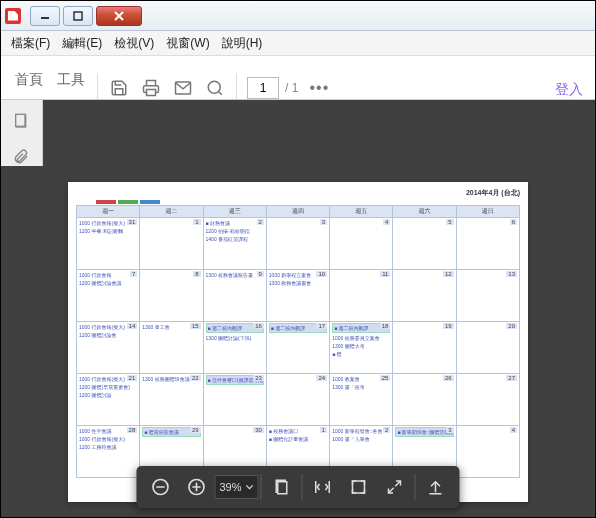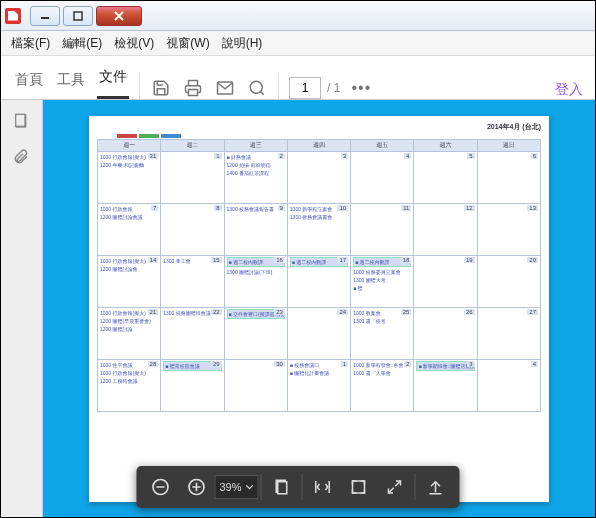--- a/index.html
+++ b/index.html
@@ -21,21 +21,21 @@
 .tool-tab { font-size: 14px; color: #666; cursor: default; padding: 10px 2px; }
 .tool-tab.active { color: #222; border-bottom: 3px solid #333; font-weight: 500; }
 .tool-sep { width: 1px; height: 26px; background: #ddd; }
 .tool-icon { width: 22px; height: 22px; display: flex; align-items: center; justify-content: center; color: #777; cursor: default; }
 .page-box { display: flex; align-items: center; gap: 6px; }
 .page-input { width: 32px; height: 22px; border: 1px solid #bbb; text-align: center; font-size: 12px; }
 .page-total { font-size: 12px; color: #888; }
 .spacer { flex: 1; }
 .login { font-size: 14px; color: #8b5cf6; cursor: default; }
 
-.workarea { display: flex; height: calc(100% - 30px - 24px - 44px); background: #0ea5e9; position: relative; }
+.workarea { display: flex; height: calc(100% - 30px - 24px - 44px); background: #404040; position: relative; flex-direction: column; }
 .sidebar { width: 42px; background: #eee; border-right: 1px solid #ccc; display: flex; flex-direction: column; align-items: center; padding-top: 12px; gap: 18px; }
 .side-icon { width: 18px; height: 18px; color: #888; cursor: default; }
 
 .doc-view { flex: 1; overflow: auto; position: relative; display: flex; justify-content: center; padding: 16px 24px; }
 .doc-view::-webkit-scrollbar { width: 16px; }
 .doc-view::-webkit-scrollbar-track { background: #e9e9e9; border-left: 1px solid #ccc; }
 .doc-view::-webkit-scrollbar-thumb { background: #c7c7c7; border: 1px solid #aaa; border-radius: 2px; }
 
 .page { width: 460px; background: #fff; box-shadow: 0 2px 6px rgba(0,0,0,0.3); padding: 6px 8px 10px; font-size: 6px; color: #334; }
 .cal-title { text-align: right; font-size: 7px; font-weight: 700; color: #334; margin-bottom: 2px; }
@@ -84,21 +84,20 @@
   <div class="menu-item">檔案(F)</div>
   <div class="menu-item">編輯(E)</div>
   <div class="menu-item">檢視(V)</div>
   <div class="menu-item">視窗(W)</div>
   <div class="menu-item">說明(H)</div>
 </div>
 
 <div class="toolbar">
   <div class="tool-tab">首頁</div>
   <div class="tool-tab">工具</div>
-  <div class="tool-tab active">文件</div>
   <div class="tool-sep"></div>
   <div class="tool-icon">
       <svg width="18" height="18" viewBox="0 0 24 24" fill="none" stroke="currentColor" stroke-width="2">
         <path d="M19 21H5a2 2 0 0 1-2-2V5a2 2 0 0 1 2-2h11l5 5v11a2 2 0 0 1-2 2z"></path>
         <polyline points="17 21 17 13 7 13 7 21"></polyline>
         <polyline points="7 3 7 8 15 8"></polyline>
       </svg>
     </div>
   <div class="tool-icon">
       <svg width="18" height="18" viewBox="0 0 24 24" fill="none" stroke="currentColor" stroke-width="2">

